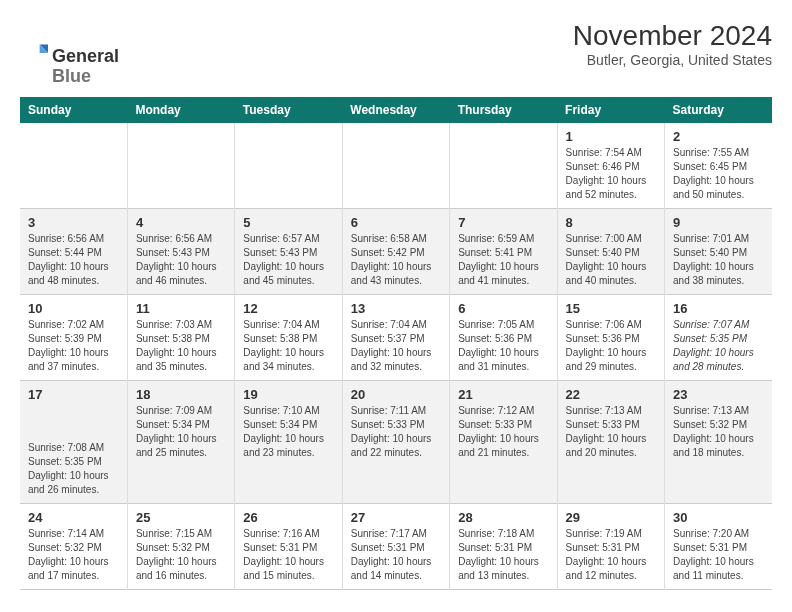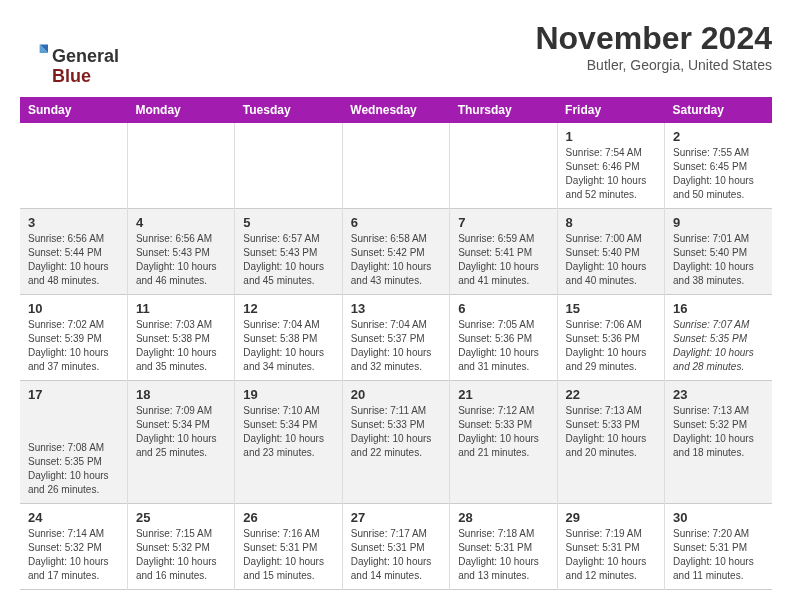--- a/index.html
+++ b/index.html
@@ -21,44 +21,44 @@
       align-items: center;
       gap: 4px;
     }
     .logo-text {
       font-size: 18px;
       font-weight: bold;
       line-height: 1.1;
       margin-top: 27px;
     }
     .logo-general { color: #333; }
-    .logo-blue { color: #7f1d1d; }
+    .logo-blue { color: #737373; }
     .logo-icon {
       width: 28px;
       height: 28px;
     }
     .title-area {
       text-align: right;
     }
     .month-title {
-      font-size: 32px;
-      font-weight: bold;
+      font-size: 28px;
+      font-weight: normal;
       color: #333;
     }
     .location {
       font-size: 14px;
       color: #555;
     }
     table {
       width: 100%;
       border-collapse: collapse;
       font-size: 11px;
     }
     thead tr th {
-      background-color: #a21caf;
+      background-color: #0f766e;
       color: #fff;
       text-align: left;
       padding: 6px 8px;
       font-size: 12px;
       font-weight: bold;
     }
     tbody tr {
       border-bottom: 1px solid #ccc;
     }
     tbody tr:nth-child(odd) {

